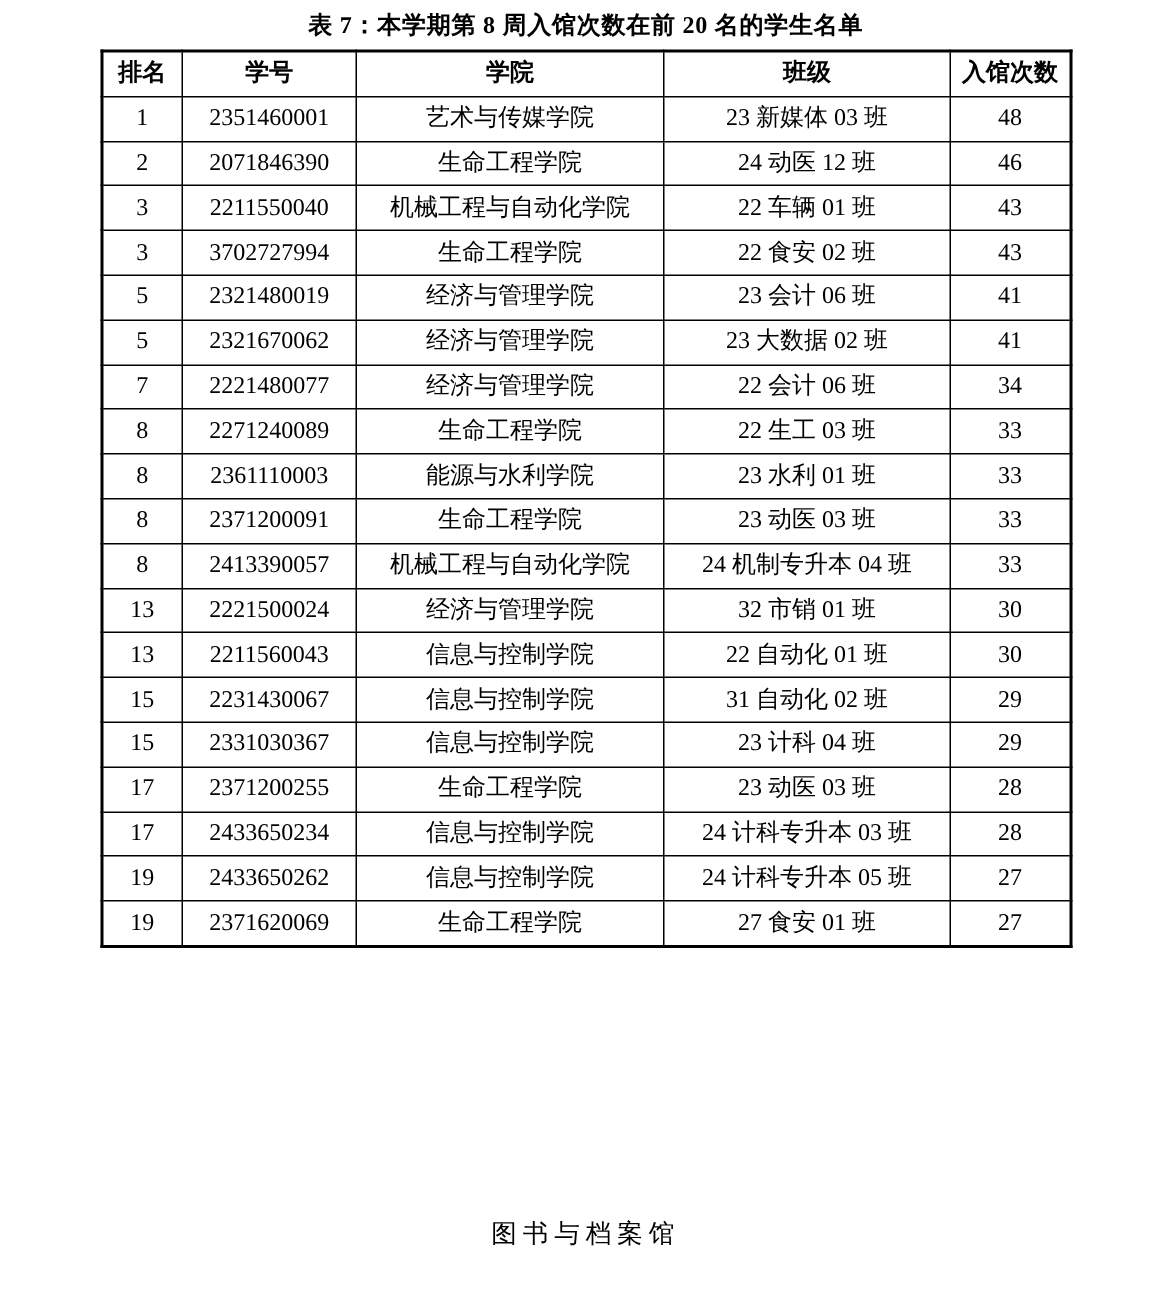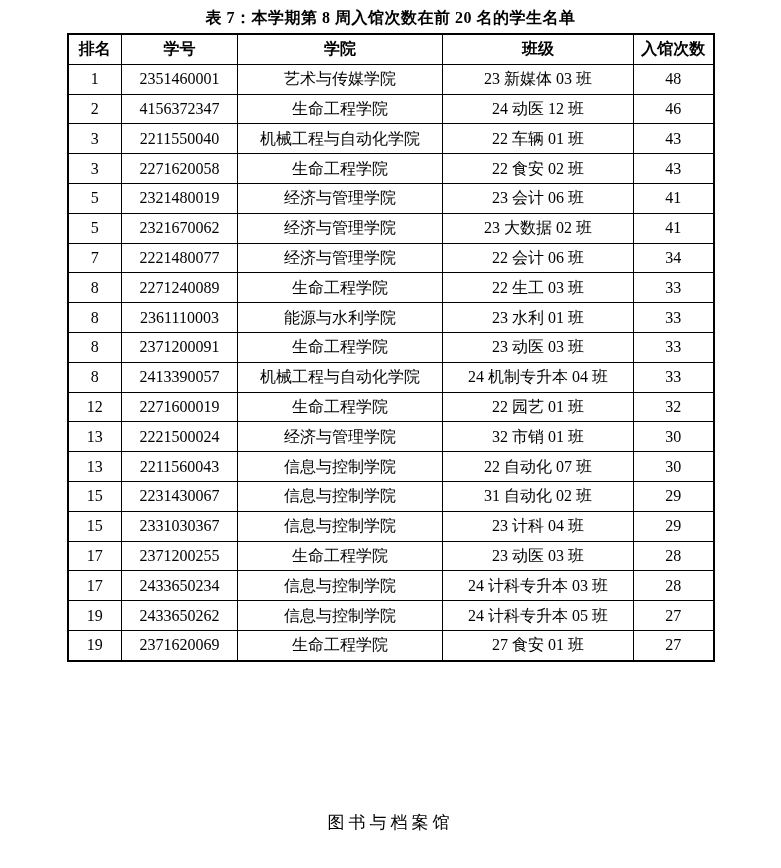--- a/index.html
+++ b/index.html
@@ -92,35 +92,35 @@
   <tbody>
       <tr>
         <td>1</td>
         <td>2351460001</td>
         <td>艺术与传媒学院</td>
         <td>23 新媒体 03 班</td>
         <td>48</td>
       </tr>
       <tr>
         <td>2</td>
-        <td>4156372347</td>
+        <td>2071846390</td>
         <td>生命工程学院</td>
         <td>24 动医 12 班</td>
         <td>46</td>
       </tr>
       <tr>
         <td>3</td>
         <td>2211550040</td>
         <td>机械工程与自动化学院</td>
         <td>22 车辆 01 班</td>
         <td>43</td>
       </tr>
       <tr>
         <td>3</td>
-        <td>2271620058</td>
+        <td>3702727994</td>
         <td>生命工程学院</td>
         <td>22 食安 02 班</td>
         <td>43</td>
       </tr>
       <tr>
         <td>5</td>
         <td>2321480019</td>
         <td>经济与管理学院</td>
         <td>23 会计 06 班</td>
         <td>41</td>
@@ -161,38 +161,31 @@
         <td>33</td>
       </tr>
       <tr>
         <td>8</td>
         <td>2413390057</td>
         <td>机械工程与自动化学院</td>
         <td>24 机制专升本 04 班</td>
         <td>33</td>
       </tr>
       <tr>
-        <td>12</td>
-        <td>2271600019</td>
-        <td>生命工程学院</td>
-        <td>22 园艺 01 班</td>
-        <td>32</td>
-      </tr>
-      <tr>
         <td>13</td>
         <td>2221500024</td>
         <td>经济与管理学院</td>
         <td>32 市销 01 班</td>
         <td>30</td>
       </tr>
       <tr>
         <td>13</td>
         <td>2211560043</td>
         <td>信息与控制学院</td>
-        <td>22 自动化 07 班</td>
+        <td>22 自动化 01 班</td>
         <td>30</td>
       </tr>
       <tr>
         <td>15</td>
         <td>2231430067</td>
         <td>信息与控制学院</td>
         <td>31 自动化 02 班</td>
         <td>29</td>
       </tr>
       <tr>

